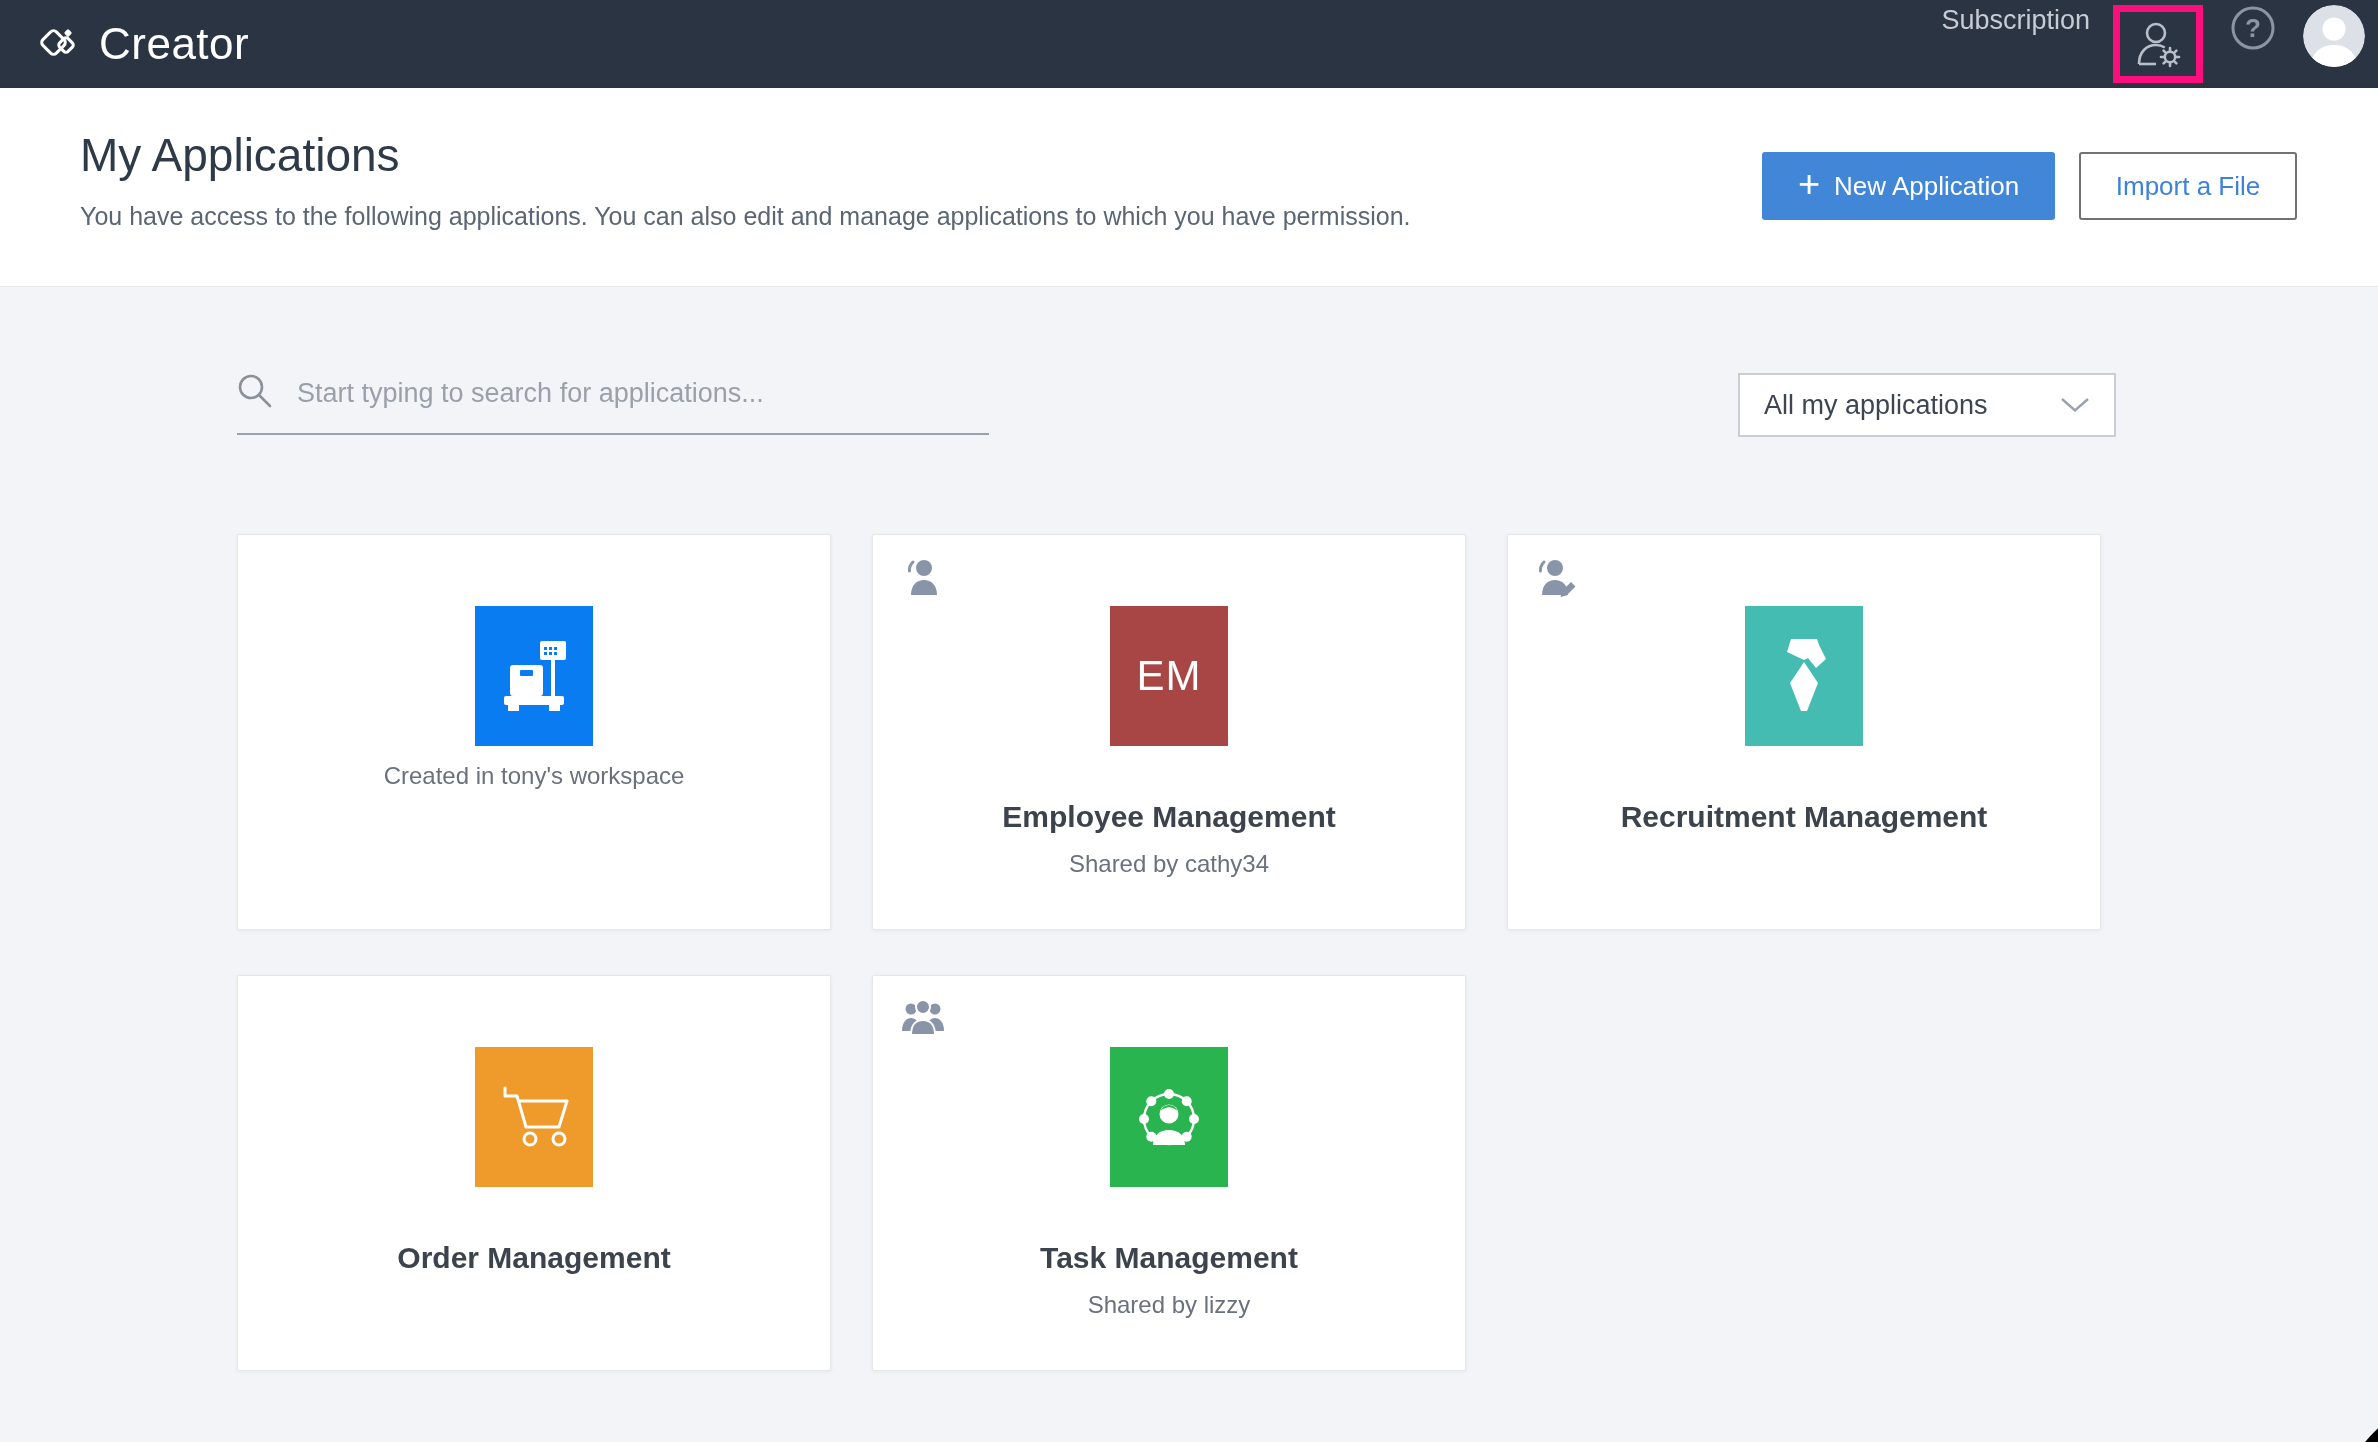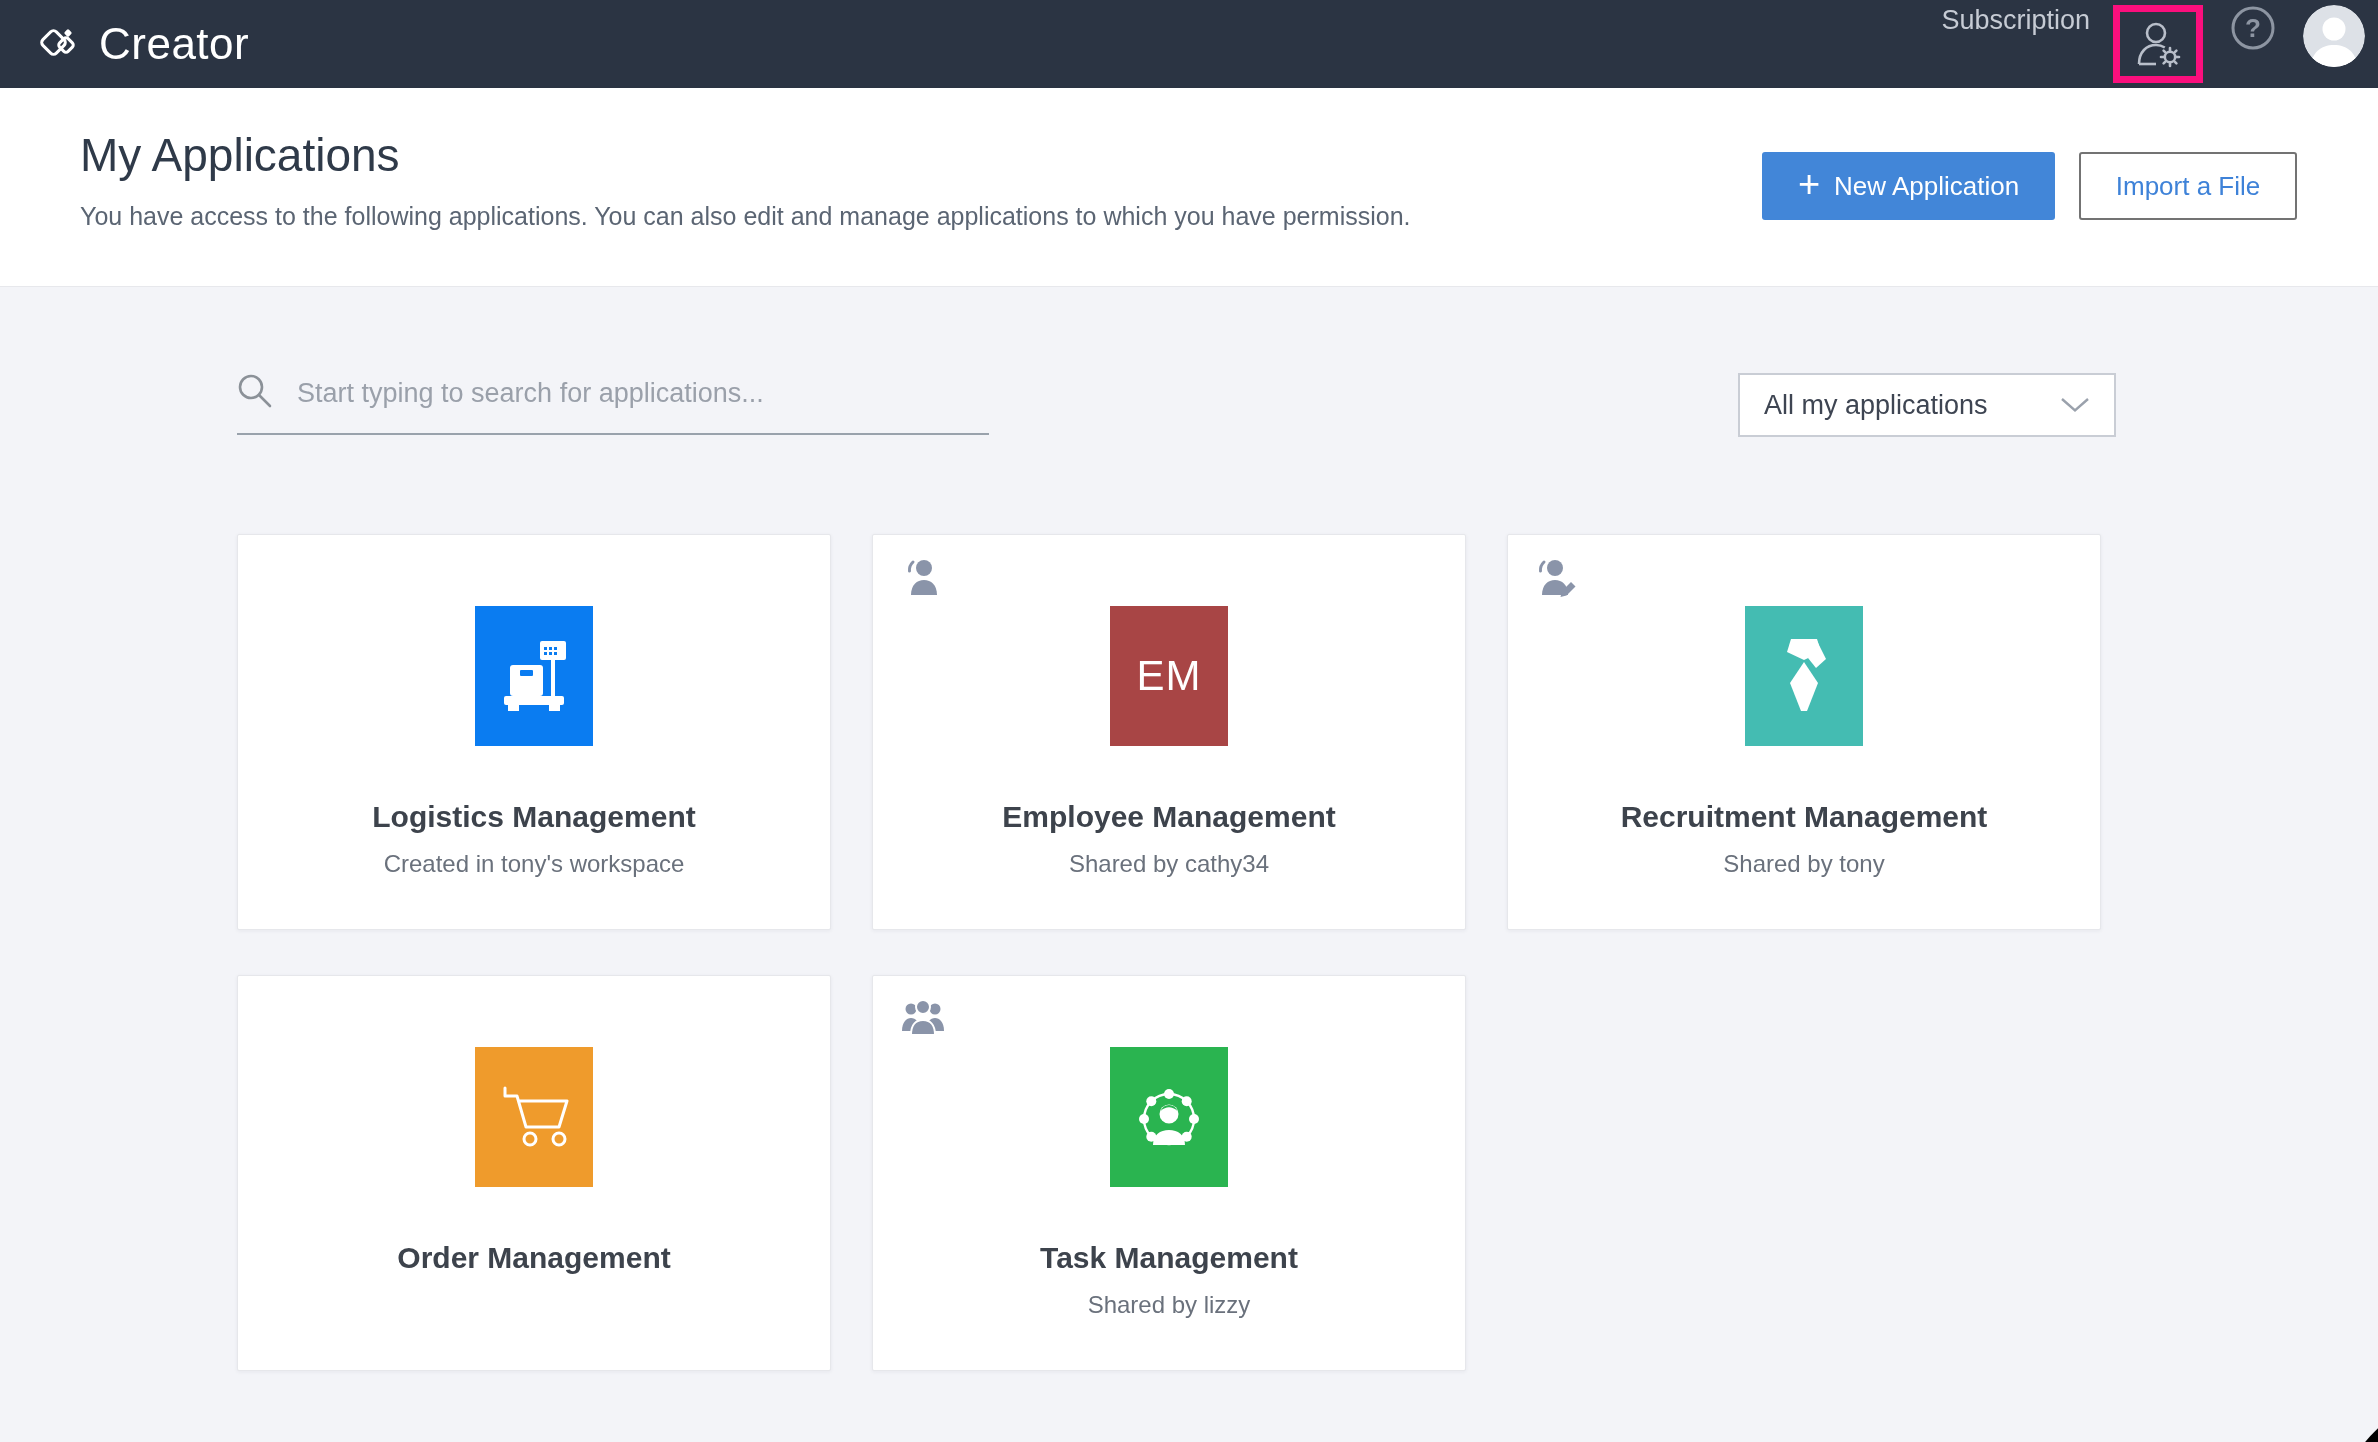--- a/index.html
+++ b/index.html
@@ -157,21 +157,20 @@
                 </g>
       <rect x="53" y="21" width="4" height="36"></rect>
       <rect x="12" y="26" width="33" height="31" rx="3"></rect>
       <rect x="22" y="31" width="13" height="6" rx="1" fill="#0a7cf1"></rect>
       <rect x="6" y="57" width="60" height="9" rx="2"></rect>
       <rect x="10" y="66" width="11" height="6"></rect>
                 <rect x="51" y="66" width="11" height="6"></rect>
     </svg>
             </span>
           </div>
-    <div class="card-title">Logistics Management</div>
     <div class="card-meta">Created in tony's workspace</div>
         </div>
         <div class="card">
           <span class="badge"><svg width="36" height="40" viewBox="0 0 36 40" fill="#8a94a9">
       <path d="M9 5 a11 11 0 0 0 -3.5 9" fill="none" stroke="#8a94a9" stroke-width="3" stroke-linecap="round"></path>
       <circle cx="20" cy="11" r="8"></circle>
       <path d="M7 38 c0-10 6-15 13-15 s13 5 13 15 z"></path>
     </svg></span>
     <div class="tile" style="background:#a84545">
             <span class="tile-text">EM</span>
@@ -189,21 +188,20 @@
     <div class="tile" style="background:#44bcb2">
             <span style="display:flex">
               <svg width="60" height="78" viewBox="0 0 60 78" fill="#fff">
       <polygon points="17,2 43,2 47,15 30,23 13,15"></polygon>
       <polygon points="43,4 52,22 42,31 34,21"></polygon>
       <polygon points="30,25 44,46 33,74 27,74 16,46"></polygon>
     </svg>
             </span>
           </div>
     <div class="card-title">Recruitment Management</div>
-    <div class="card-meta">Shared by tony</div>
         </div>
         <div class="card">
     <div class="tile" style="background:#ef9b2c">
             <span style="display:flex">
               <svg width="76" height="64" viewBox="0 0 76 64" fill="none" stroke="#fff" stroke-width="3" stroke-linejoin="round" stroke-linecap="round">
       <path d="M9 3 v8 h12 l9 31 h33 l8 -26 h-48"></path>
       <circle cx="34" cy="54" r="6"></circle>
                 <circle cx="63" cy="54" r="6"></circle>
     </svg>
             </span>

